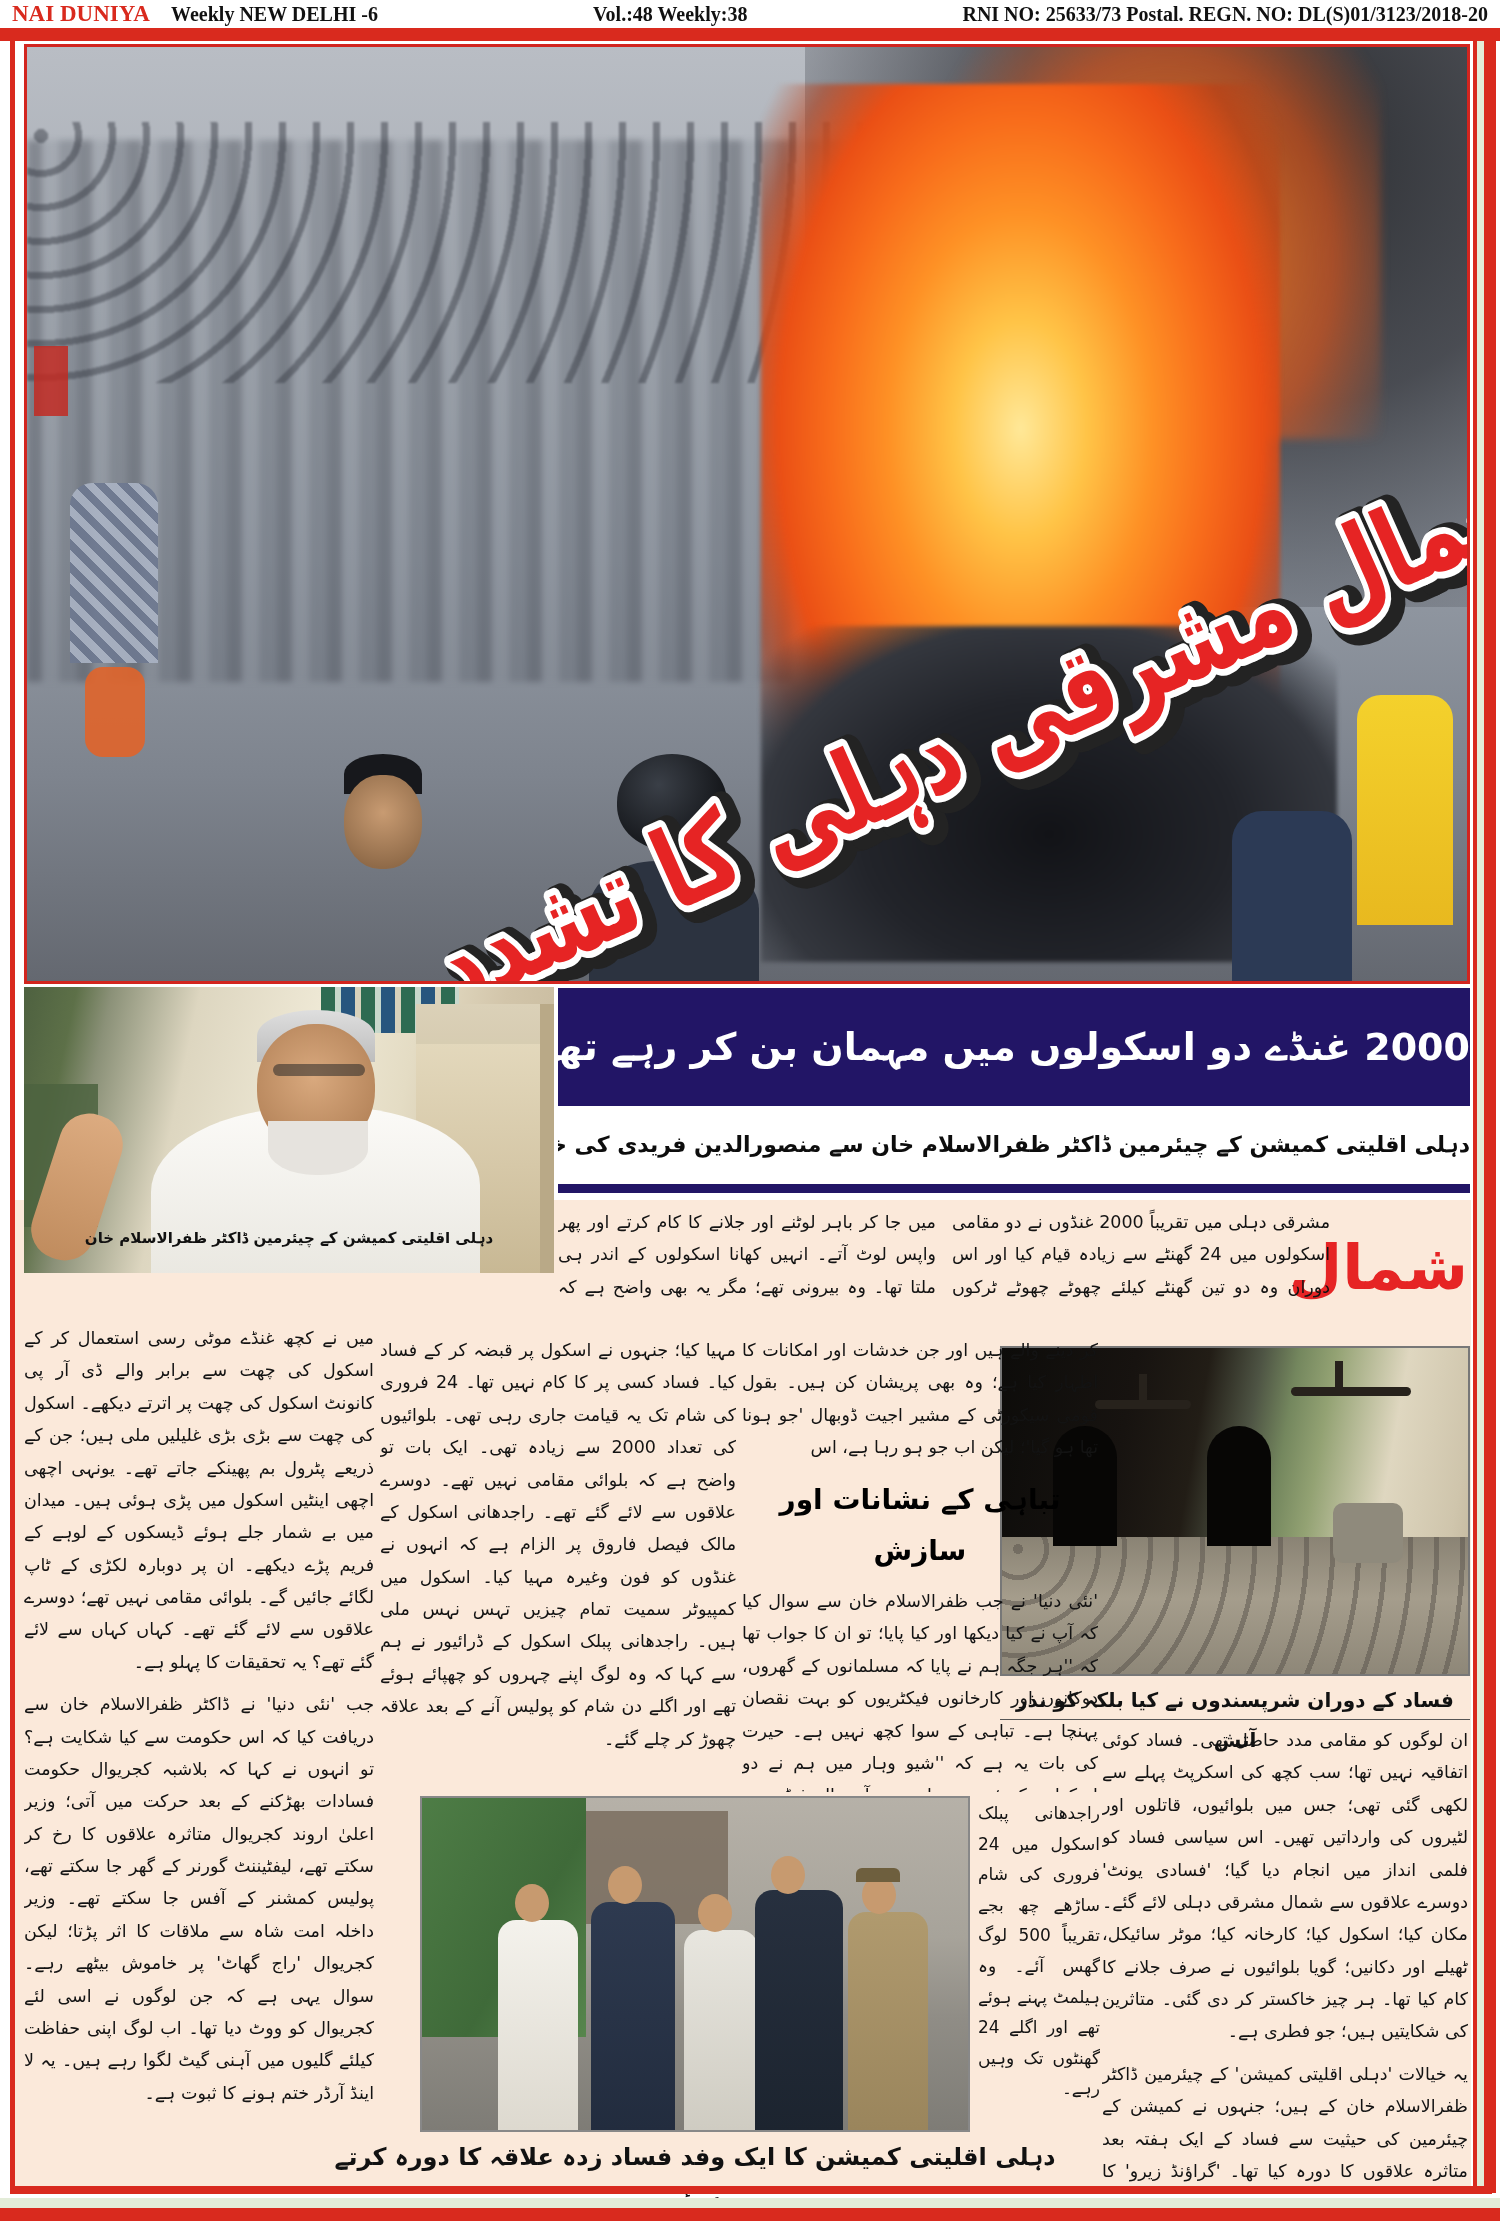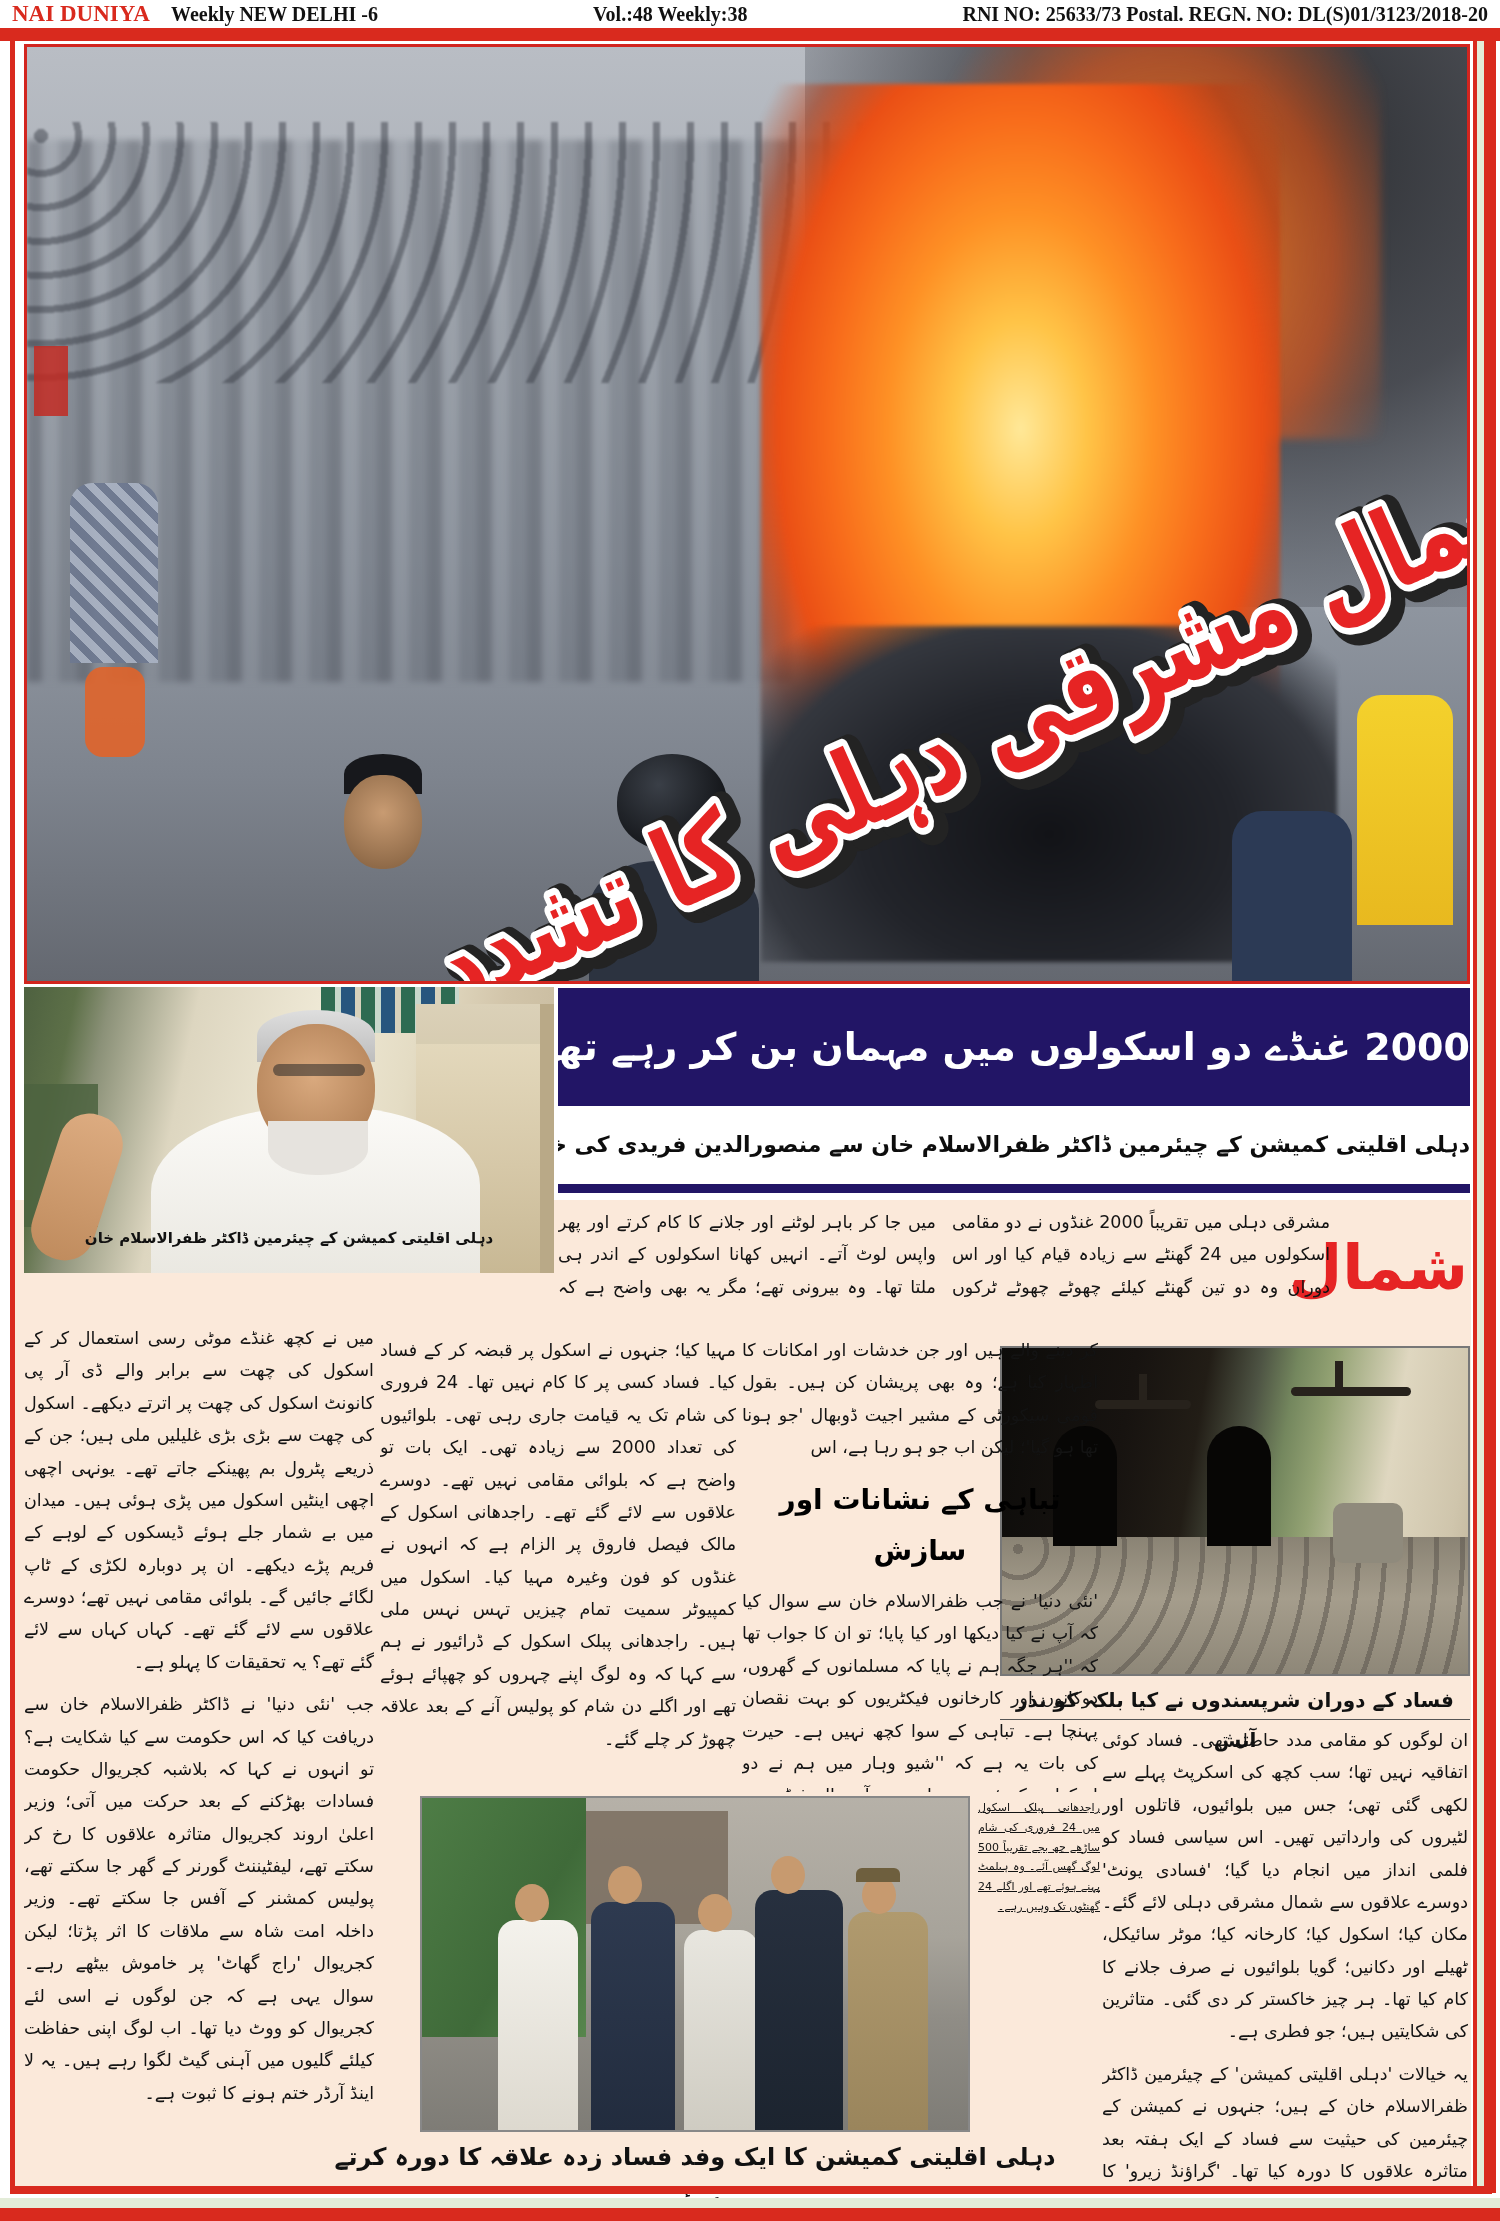--- a/index.html
+++ b/index.html
@@ -91,21 +91,21 @@
   .body-bg{left:15px;top:1200px;width:1456px;height:986px;background:#fbe9da;}
   .urdu{direction:rtl;font-family:"DejaVu Sans",sans-serif;}
   .bodytext{font-size:17.5px;line-height:1.85;text-align:justify;color:#131313;overflow:hidden;}
   .bodytext p{margin:0 0 10px 0;}
   .subhead{font-size:28px;font-weight:bold;text-align:center;color:#000;margin:10px 0 8px 0;}
   .drop-word{left:1336px;top:1206px;width:132px;height:124px;color:#e62424;font-weight:bold;
     font-size:62px;line-height:124px;text-align:center;direction:rtl;}
   .intro{left:558px;top:1206px;width:772px;height:126px;columns:2;column-gap:16px;}
   .colA{left:1102px;top:1724px;width:366px;height:460px;}
   .colB{left:742px;top:1334px;width:356px;height:458px;}
-  .colB-strip{left:978px;top:1798px;width:122px;height:330px;font-size:11px;line-height:1.8;text-decoration:underline;}
+  .colB-strip{left:978px;top:1798px;width:122px;height:330px;font-size:17px;line-height:1.8;}
   .colC{left:380px;top:1334px;width:356px;height:458px;}
   .colD{left:24px;top:1322px;width:350px;height:822px;}
 
   
   .mosque{left:1000px;top:1346px;width:470px;height:330px;border:2px solid #777;overflow:hidden;
     background:linear-gradient(100deg,#0d0c0a 0%,#171310 26%,#221d16 40%,#4e5444 50%,#74875e 57%,#93a273 64%,#dfd7c0 78%,#cfc5ac 92%,#bdb298 100%);}
   .mosque .floor{position:absolute;left:0;bottom:0;width:100%;height:42%;
     background:linear-gradient(#8a8374,#a59d8c 45%,#8e8778 100%);}
   .mosque .debris{position:absolute;left:0;bottom:0;width:100%;height:42%;opacity:.5;
     background:repeating-radial-gradient(circle at 16px 12px,#57514a 0 5px,transparent 5px 26px);}

